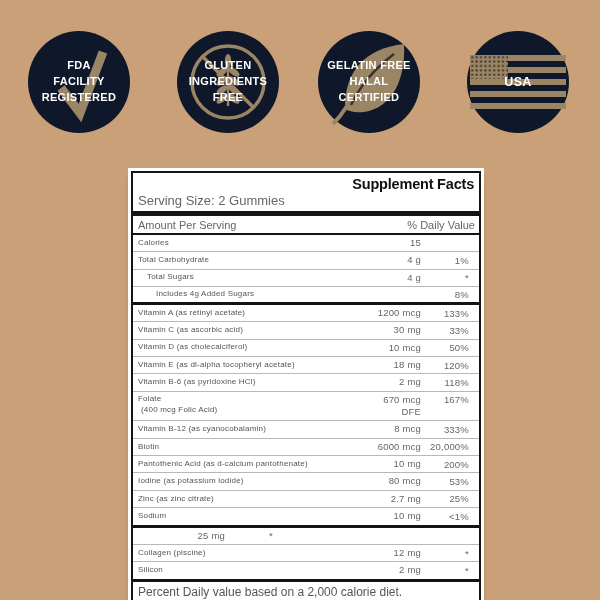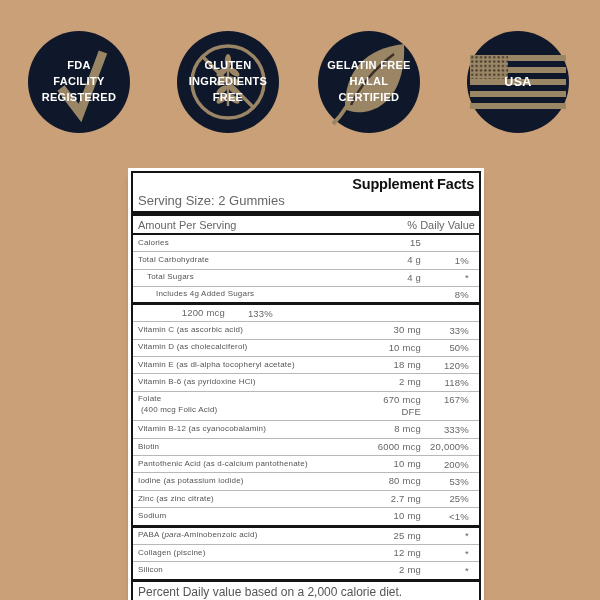--- a/index.html
+++ b/index.html
@@ -156,20 +156,23 @@
   </div>
           <div class="row">
     <div class="name">
               <div class="n1" style="padding-left: 18px;">Includes 4g Added Sugars</div>
             </div>
     <div class="amt"></div>
     <div class="dv">8%</div>
   </div>
           <div class="bar3"></div>
           <div class="row first">
+    <div class="name">
+              <div class="n1">Vitamin A (as retinyl acetate)</div>
+            </div>
     <div class="amt">1200 mcg</div>
     <div class="dv">133%</div>
   </div>
           <div class="row">
     <div class="name">
               <div class="n1">Vitamin C (as ascorbic acid)</div>
             </div>
     <div class="amt">30 mg</div>
     <div class="dv">33%</div>
   </div>
@@ -239,23 +242,20 @@
   </div>
           <div class="row">
     <div class="name">
               <div class="n1">Sodium</div>
             </div>
     <div class="amt">10 mg</div>
     <div class="dv">&lt;1%</div>
   </div>
           <div class="bar3"></div>
           <div class="row first">
-    <div class="name">
-              <div class="n1"><span>PABA (</span><span style="font-style: italic;">para</span><span>-Aminobenzoic acid)</span></div>
-            </div>
     <div class="amt">25 mg</div>
     <div class="dv">*</div>
   </div>
           <div class="row">
     <div class="name">
               <div class="n1">Collagen (piscine)</div>
             </div>
     <div class="amt">12 mg</div>
     <div class="dv">*</div>
   </div>

